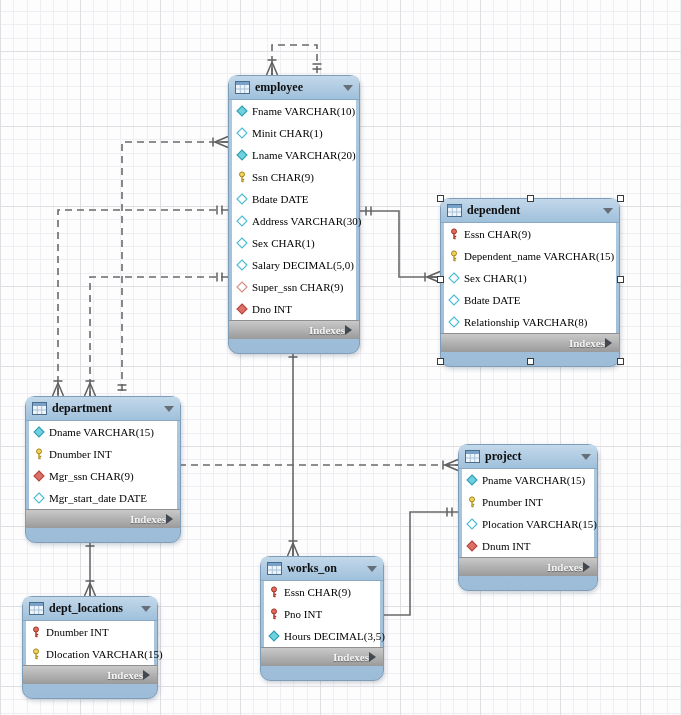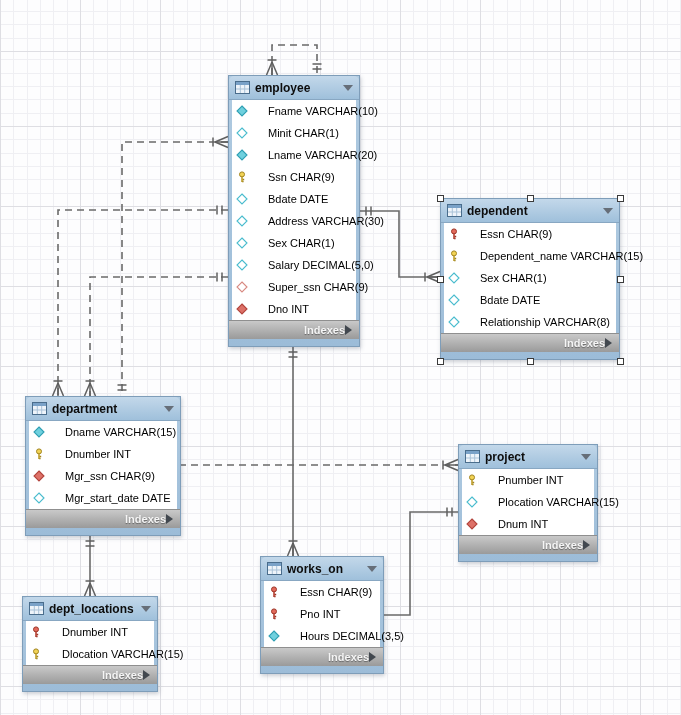--- a/index.html
+++ b/index.html
@@ -11,33 +11,34 @@
       repeating-linear-gradient(0deg,  #dedee3 0px, #dedee3 1px, transparent 1px, transparent 80px),
       repeating-linear-gradient(90deg, #efeff3 0px, #efeff3 1px, transparent 1px, transparent 13.333px),
       repeating-linear-gradient(0deg,  #efeff3 0px, #efeff3 1px, transparent 1px, transparent 13.333px);
     background-position: 0 0, 0 52px, 0 0, 0 52px;
     font-family:"Liberation Sans", sans-serif;
   }
   #connections-layer { position:absolute; left:0; top:0; width:681px; height:715px; }
   .db-table {
     position:absolute; box-sizing:border-box;
     background:linear-gradient(#b0cbe1,#9cbcd8);
-    border:1px solid #7e9db9; border-radius:0;
+    border:1px solid #7e9db9; border-radius:10px;
     box-shadow:1px 2px 4px rgba(60,70,90,0.25);
-    padding-bottom:7px;
+    padding-bottom:14px;
+    font-family:Liberation Serif, serif;
   }
   .tbl-header {
     height:23px; display:flex; align-items:center; gap:5px; padding:0 6px;
     background:linear-gradient(#c3d8ea,#9fc0db);
     border-bottom:1px solid #88a7c2; border-radius:5px 5px 0 0;
   }
   .tbl-title { flex:1; font-size:12px; font-weight:bold; color:#0d0d0d; white-space:nowrap; }
   .hdr-arrow { width:0; height:0; border-left:5px solid transparent; border-right:5px solid transparent; border-top:6px solid #666e78; }
   .tbl-body { background:#ffffff; margin:0 3px; }
-  .tbl-row { height:22px; display:flex; align-items:center; gap:20px; padding-left:4px; font-size:11px; color:#000; white-space:nowrap; }
+  .tbl-row { height:22px; display:flex; align-items:center; gap:4px; padding-left:4px; font-size:11px; color:#000; white-space:nowrap; }
   .tbl-row svg { flex:0 0 auto; }
   .indexes-bar {
     height:18px; display:flex; align-items:center; justify-content:flex-end; padding:0 7px;
     background:linear-gradient(#c9c9c9,#9a9a9a); border-top:1px solid #8f8f8f;
   }
   .indexes-label { font-size:11px; font-weight:bold; color:#f5f5f5; text-shadow:0 1px 1px rgba(0,0,0,0.4); }
   .indexes-arrow { width:0; height:0; border-top:5px solid transparent; border-bottom:5px solid transparent; border-left:7px solid #42484f; }
   .sel-handle { position:absolute; width:7px; height:7px; background:#ffffff; border:1px solid #3a3a3a; box-sizing:border-box; }
   .conn { stroke:#6a6a6a; stroke-width:1.6; fill:none; }
   .conn.dashed { stroke-dasharray:7 5; }
@@ -310,20 +311,26 @@
             <rect x="0.5" y="0.5" width="14" height="12" fill="#eef4fa" stroke="#4a6d8c" stroke-width="1"></rect>
             <rect x="1" y="1" width="13" height="3" fill="#7aa2c8"></rect>
             <path d="M5.3 4 L5.3 12 M9.7 4 L9.7 12 M1 8 L14 8" stroke="#a9c2d8" stroke-width="1" fill="none"></path>
           </svg>
           <span class="tbl-title">project</span>
           <span class="hdr-arrow"></span>
         </div>
         <div class="tbl-body">
           <div class="tbl-row">
             <svg width="12" height="12" viewBox="0 0 12 12">
+              <polygon points="6,1 11,6 6,11 1,6" fill="#6fd0de" stroke="#2f9fb3" stroke-width="1.1"></polygon>
+            </svg>
+            <span>Pname VARCHAR(15)</span>
+          </div>
+          <div class="tbl-row">
+            <svg width="12" height="12" viewBox="0 0 12 12">
               <circle cx="6" cy="3.4" r="2.5" fill="#f2d355" stroke="#a1841f" stroke-width="1"></circle>
               <path d="M6 5.8 L6 11 M6 8.4 L8.2 8.4 M6 10.6 L7.6 10.6" stroke="#a1841f" stroke-width="1.5" fill="none"></path>
               <path d="M6 5.8 L6 10.6" stroke="#f2d355" stroke-width="0.7" fill="none"></path>
             </svg>
             <span>Pnumber INT</span>
           </div>
           <div class="tbl-row">
             <svg width="12" height="12" viewBox="0 0 12 12">
               <polygon points="6,1 11,6 6,11 1,6" fill="#ffffff" stroke="#49bcce" stroke-width="1.1"></polygon>
             </svg>

